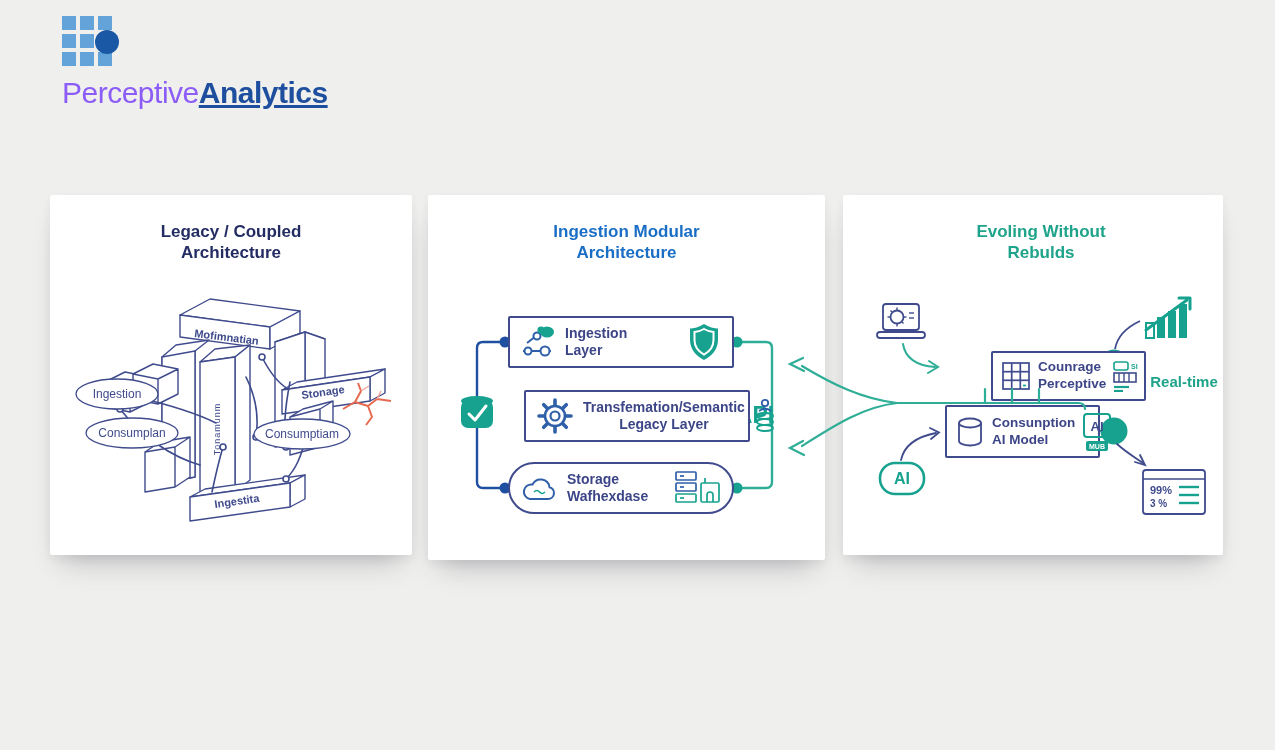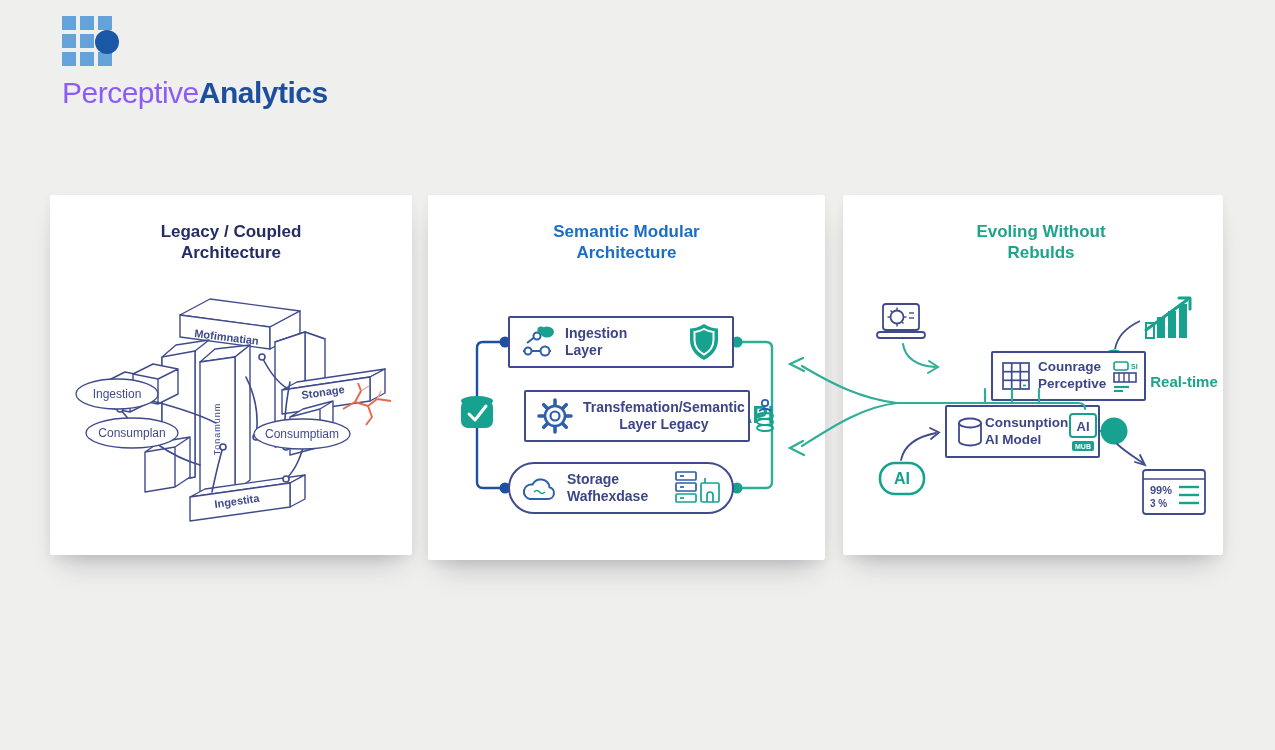--- a/index.html
+++ b/index.html
@@ -10,21 +10,21 @@
     position:relative;
     overflow:hidden;
   }
   
   .logo { position:absolute; left:62px; top:16px; }
   .logo-mark { position:relative; width:78px; height:54px; }
   .logo-sq { position:absolute; width:14px; height:14px; background:#64a3da; }
   .logo-dot { position:absolute; width:24px; height:24px; border-radius:50%; background:#1a57a5; left:33px; top:14px; }
   .logo-text { margin-top:6px; font-size:30px; letter-spacing:-0.5px; white-space:nowrap; }
   .logo-text .lt1 { color:#8b5cf6; font-weight:400; }
-  .logo-text .lt2 { color:#1d4f9e; font-weight:700; }
+  .logo-text .lt2 { color:#1d4f9e; font-weight:700;text-decoration:underline; }
   
   .card {
     position:absolute; background:#ffffff; border-radius:2px;
     box-shadow:0 18px 26px -12px rgba(50,50,70,.28), 0 4px 10px rgba(50,50,70,.07);
   }
   #card-legacy   { left:50px;  top:195px; width:362px; height:360px; }
   #card-modular  { left:428px; top:195px; width:397px; height:365px; }
   #card-evolving { left:843px; top:195px; width:380px; height:360px; }
   .card h2 { text-align:center; font-size:17px; line-height:1.22; margin-top:27px; font-weight:700; }
   #card-legacy h2 { color:#232c63; }
@@ -157,21 +157,21 @@
         <path d="M318,119 L322,130 L316,138"></path>
         <path d="M311,104 L319,99" stroke="#f2a496" stroke-width="1.4"></path>
         <path d="M327,112 L331,104" stroke="#f2a496" stroke-width="1.4"></path>
       </g>
     </svg>
   </div>
 </div>
 
 <div class="card" id="card-modular">
   <h2>
-    <span style="display:block">Semantic Modular</span>
+    <span style="display:block">Ingestion Modular</span>
     <span style="display:block">Architecture</span>
   </h2>
   <div class="panel-body" id="modular-body">
     <svg class="bg" width="397" height="270" viewBox="0 0 397 270" fill="none">
 
       <path d="M77,52 H55 Q49,52 49,58 V192 Q49,198 55,198 H77" stroke="#1f4fa0" stroke-width="2.4"></path>
       <circle cx="77" cy="52" r="5.5" fill="#1f4fa0"></circle>
       <circle cx="77" cy="198" r="5.5" fill="#1f4fa0"></circle>
 
       <path d="M309,52 H338 Q344,52 344,58 V192 Q344,198 338,198 H309" stroke="#2fae97" stroke-width="2.4"></path>
@@ -217,21 +217,21 @@
           <line x1="7.7" y1="7.7" x2="11.2" y2="11.2"></line>
             <line x1="26.8" y1="26.8" x2="30.3" y2="30.3"></line>
           <line x1="7.7" y1="30.3" x2="11.2" y2="26.8"></line>
             <line x1="26.8" y1="11.2" x2="30.3" y2="7.7"></line>
         </g>
         <circle cx="19" cy="19" r="10" stroke-width="2.6" fill="#fff"></circle>
         <circle cx="19" cy="19" r="4.5" stroke-width="2.2" fill="#fff"></circle>
       </svg>
       <span class="mbox-text">
         <span>Transfemation/Semantic</span>
-        <span>Layer Legacy</span>
+        <span>Legacy Layer</span>
       </span>
       <svg class="icn" width="22" height="36" viewBox="0 0 22 36" fill="none" stroke="#2e5fa8" stroke-width="1.8">
         <circle cx="11" cy="5" r="3.2"></circle>
         <path d="M5,13 Q11,8.5 17,13"></path>
         <ellipse cx="11" cy="18" rx="8" ry="3" stroke="#17a28f"></ellipse>
         <ellipse cx="11" cy="24" rx="8" ry="3" stroke="#17a28f"></ellipse>
         <ellipse cx="11" cy="30" rx="8" ry="3" stroke="#17a28f"></ellipse>
       </svg>
     </div>
 
@@ -353,21 +353,21 @@
         <text x="18" y="9" font-size="7" font-weight="700" fill="#17a28f">SI</text>
         <rect x="1" y="13" width="22" height="9" stroke="#3f4b8c" stroke-width="1.6"></rect>
         <line x1="6" y1="13" x2="6" y2="22" stroke="#3f4b8c" stroke-width="1.4"></line>
         <line x1="11" y1="13" x2="11" y2="22" stroke="#3f4b8c" stroke-width="1.4"></line>
         <line x1="16" y1="13" x2="16" y2="22" stroke="#3f4b8c" stroke-width="1.4"></line>
         <line x1="1" y1="27" x2="16" y2="27" stroke="#17a28f" stroke-width="2.2"></line>
         <line x1="1" y1="31" x2="10" y2="31" stroke="#17a28f" stroke-width="2.2"></line>
       </svg>
     </div>
 
-    <div class="mbox" style="left:102px; top:115px; width:155px; height:53px; padding:0 8px; gap:0;">
+    <div class="mbox" style="left:102px; top:115px; width:155px; height:53px; padding:0 8px; gap:7px;">
       <svg class="icn" width="30" height="32" viewBox="0 0 30 32" fill="none" stroke="#3f4b8c" stroke-width="1.8">
         <ellipse cx="15" cy="7" rx="11" ry="4.5"></ellipse>
         <path d="M4,7 V25 a11,4.5 0 0 0 22,0 V7"></path>
       </svg>
       <span class="mbox-text">
         <span>Consunption</span>
         <span>AI Model</span>
       </span>
       <svg class="icn" width="30" height="40" viewBox="0 0 30 40" fill="none">
         <rect x="2" y="2" width="26" height="23" rx="3" stroke="#17a28f" stroke-width="2"></rect>

